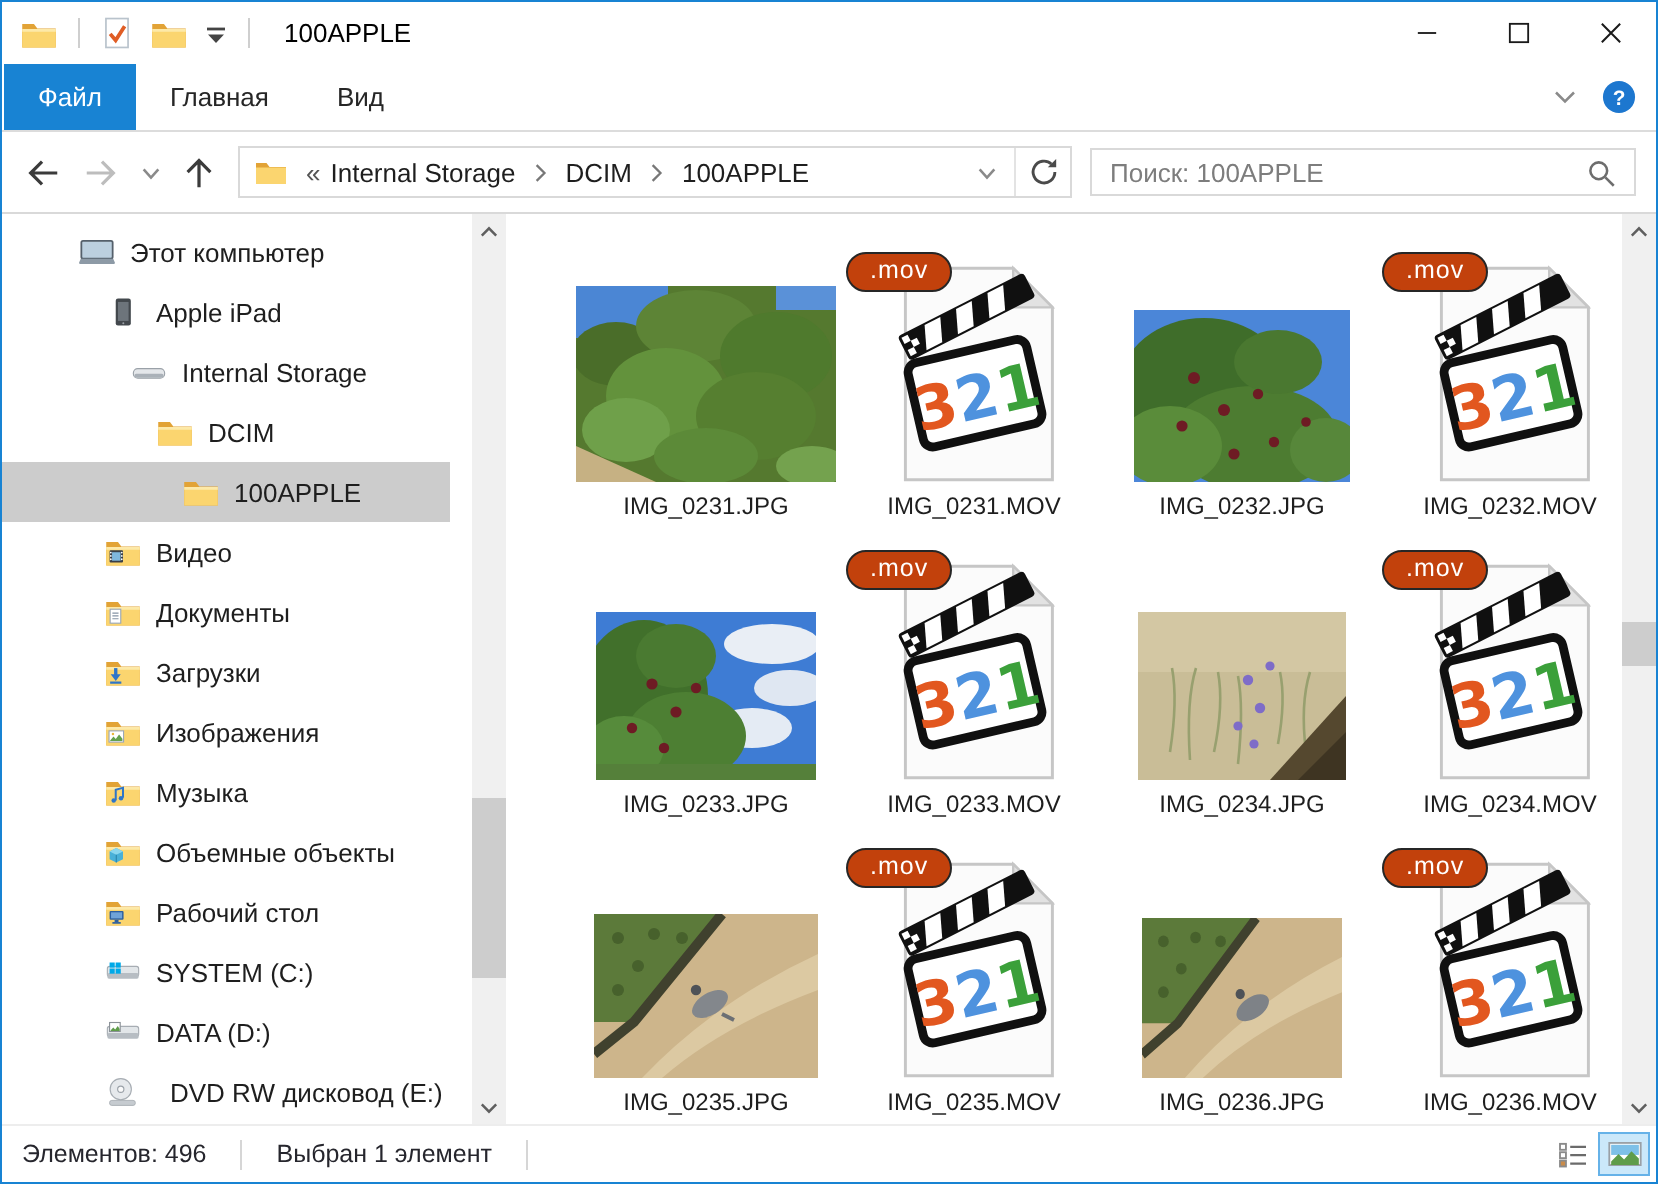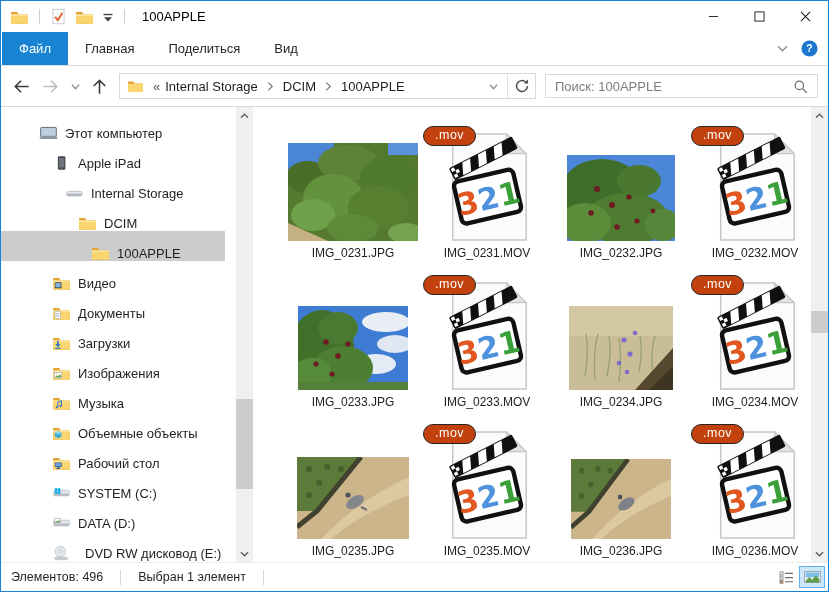--- a/index.html
+++ b/index.html
@@ -27,21 +27,21 @@
   .crumb-seg{padding:0 3px;white-space:nowrap;}
   .crumb-sep{padding:0 6px;display:flex;align-items:center;}
   .crumb-over{padding:0 2px 0 4px;color:#555;}
   .crumb-dd{margin-left:auto;padding:0 8px;display:flex;align-items:center;border-right:1px solid #e3e3e3;height:100%;}
   .refresh-btn{width:27px;height:100%;display:flex;align-items:center;justify-content:center;}
   .search-box{height:24px;border:1px solid #d9d9d9;flex:1;margin-left:9px;display:flex;align-items:center;padding:0 9px;box-sizing:border-box;}
   .search-ph{color:#7d7d7d;flex:1;white-space:nowrap;overflow:hidden;}
   
   .content{flex:1;display:flex;min-height:0;position:relative;}
   .sidebar{width:252px;flex:0 0 auto;position:relative;padding-top:4px;box-sizing:border-box;}
-  .tree-item{height:30px;display:flex;align-items:flex-end;gap:7px;width:224px;box-sizing:border-box;}
+  .tree-item{height:30px;display:flex;align-items:center;gap:7px;width:224px;box-sizing:border-box;}
   .tree-item.selected{background:#cccccc;}
   .tree-ic{display:flex;flex:0 0 auto;}
   .tree-label{white-space:nowrap;}
   .main{flex:1;position:relative;min-width:0;}
   .grid{display:grid;grid-template-columns:repeat(4,134px);grid-auto-rows:149px;padding:5px 0 0 33px;}
   .cell{display:flex;flex-direction:column;align-items:center;justify-content:flex-end;position:relative;}
   .thumb{display:flex;margin-bottom:5px;}
   .label{font-size:12px;height:15px;white-space:nowrap;}
   .mov-wrap{position:relative;margin-bottom:1px;}
   .mov-badge{position:absolute;top:-6px;left:-15px;background:#c2410c;color:#fff;border-radius:11px;padding:1px 11px 3px;font-size:12.5px;letter-spacing:.5px;border:1px solid #262626;}
@@ -113,21 +113,20 @@
             <path d="M1 1 L11 11 M11 1 L1 11" stroke="#1a1a1a" stroke-width="1.1"></path>
           </svg>
         </span>
       </div>
   </div>
 
   <div class="tabs">
     <span id="tab-list" style="display:flex;align-items:stretch;justify-content:center;">
         <span class="tab active">Файл</span>
         <span class="tab">Главная</span>
-        <span class="tab">Поделиться</span>
         <span class="tab">Вид</span>
       </span>
     <span class="ribbon-right">
       <span style="display:flex;">
           <svg viewBox="0 0 14 10" width="13" height="9">
             <path d="M2 2.5 l5 5 5 -5" fill="none" stroke="#8a8a8a" stroke-width="1.4"></path>
           </svg>
         </span>
       <span style="display:flex;">
           <svg viewBox="0 0 18 18" width="17" height="17">

